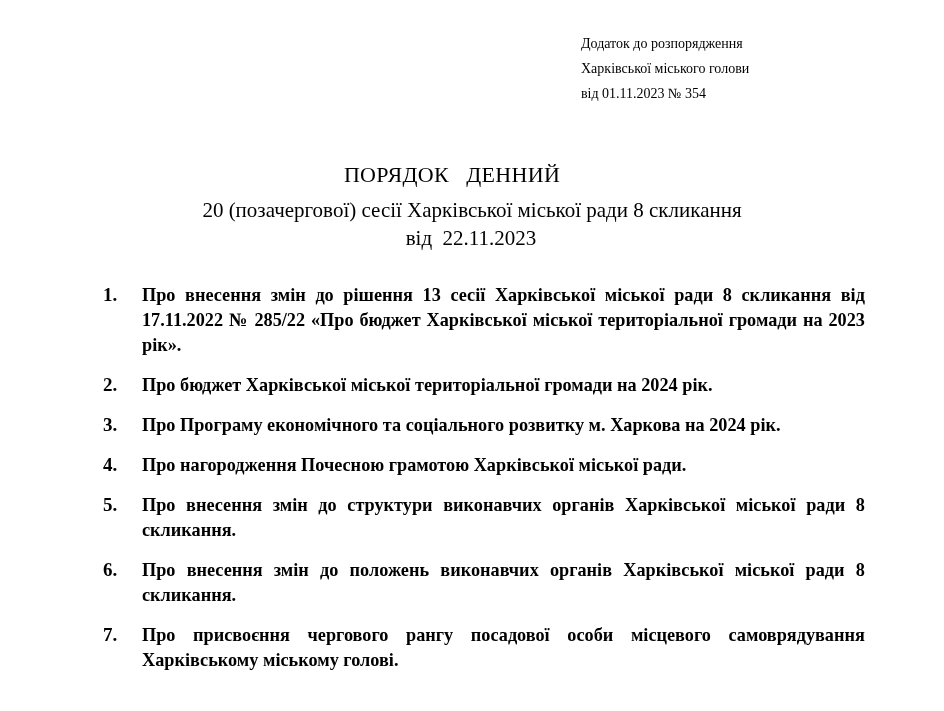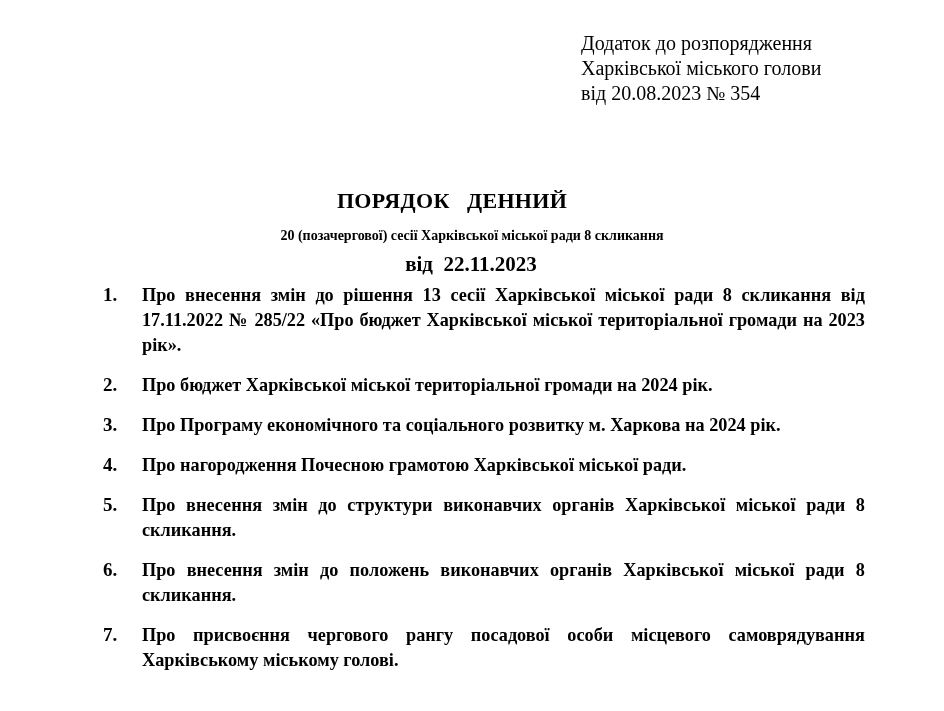--- a/index.html
+++ b/index.html
@@ -1,44 +1,44 @@
 <!DOCTYPE html>
 <html><head>
 <meta charset="utf-8">
 <style>
   html, body { margin: 0; padding: 0; background: #ffffff; }
   body { width: 944px; height: 711px; position: relative; overflow: hidden; color: #000; }
   .annex {
     position: absolute; left: 581px; top: 31px;
-    font-family: "Liberation Serif", serif; font-size: 20px; line-height: 25px;
+    font-family: "Liberation Serif", serif; font-size: 14px; line-height: 25px;
   }
   .annex div { white-space: nowrap; }
   .title-block {
     position: absolute; left: 0; top: 160px; width: 944px; text-align: center;
-    font-family: "Liberation Serif", serif; font-weight: bold; margin-top: 26px;
+    font-family: "Liberation Serif", serif; font-weight: normal;
   }
   .title-main { font-size: 22px; line-height: 30px; margin-left: -40px; letter-spacing: 0.3px; }
-  .title-sub { font-size: 14px; line-height: 28px; margin-top: 6px; }
+  .title-sub { font-size: 21px; line-height: 28px; margin-top: 6px; }
   .title-date { font-size: 21px; line-height: 28px; margin-left: -2px; }
   .agenda {
     position: absolute; left: 103px; top: 282px; width: 792px;
     font-family: "Liberation Serif", serif; font-weight: bold; font-size: 19px; line-height: 25px;
     list-style: none; margin: 0; padding: 0;
   }
   .agenda .item { display: flex; margin-bottom: 15px; }
   .agenda .num { width: 39px; flex: 0 0 39px; }
   .agenda .text { flex: 1; text-align: justify; transform: scaleX(0.96); transform-origin: left top; width: 104%; }
 </style>
 </head>
 <body>
 
 <div class="annex">
   <div>Додаток до розпорядження</div>
   <div>Харківської міського голови</div>
-  <div>від 20.08.2023  № 354</div>
+  <div>від 01.11.2023  № 354</div>
 </div>
 
 <div class="title-block">
   <div class="title-main" style="white-space:pre">ПОРЯДОК   ДЕННИЙ</div>
   <div class="title-sub">20 (позачергової) сесії Харківської міської ради 8 скликання</div>
   <div class="title-date" style="white-space:pre">від  22.11.2023</div>
 </div>
 
 <ol class="agenda">
   <li class="item">

